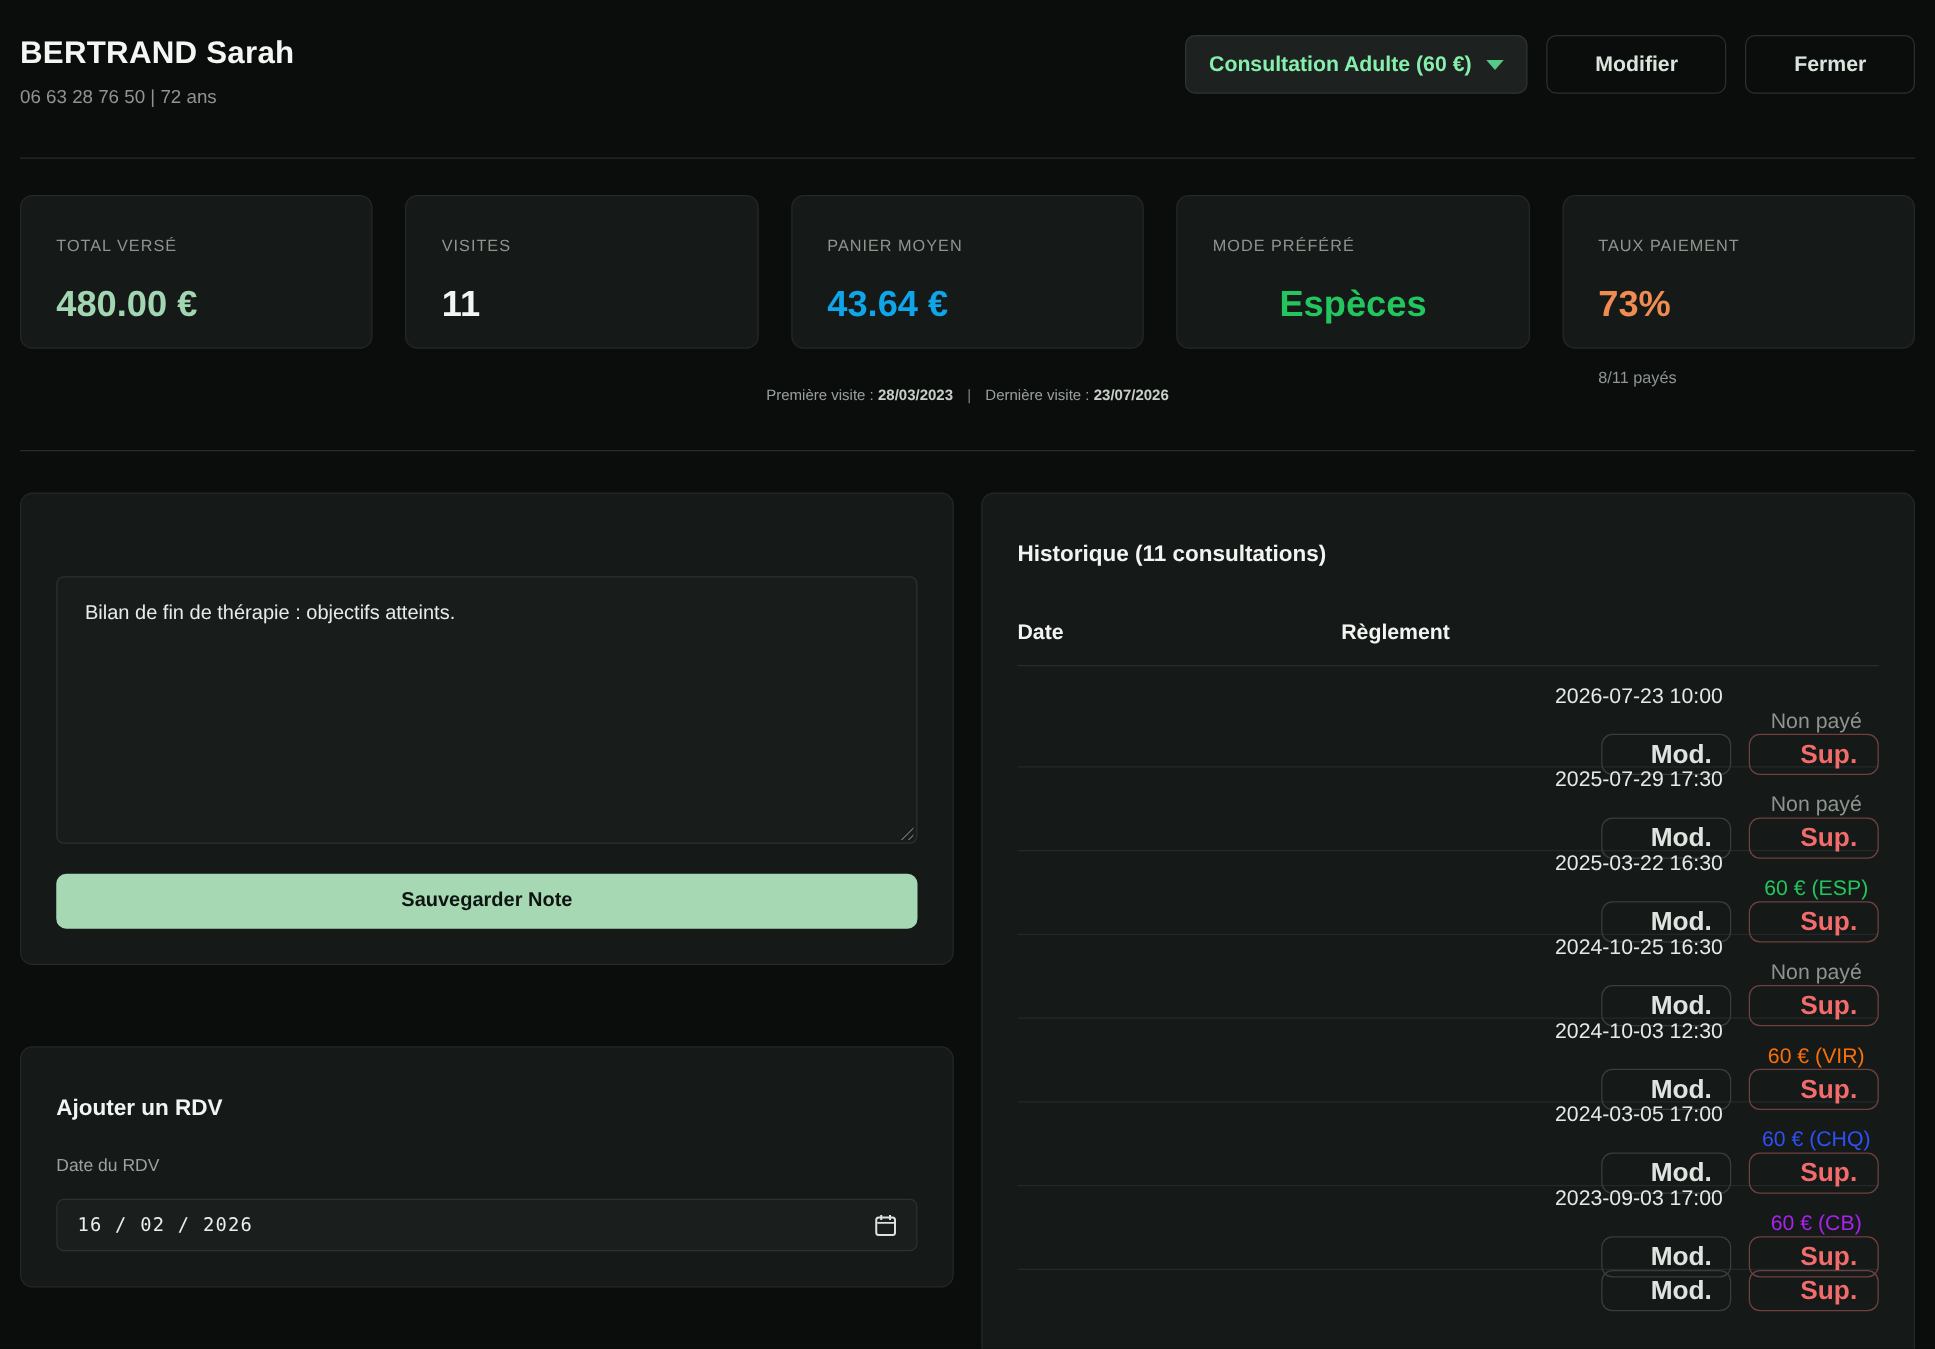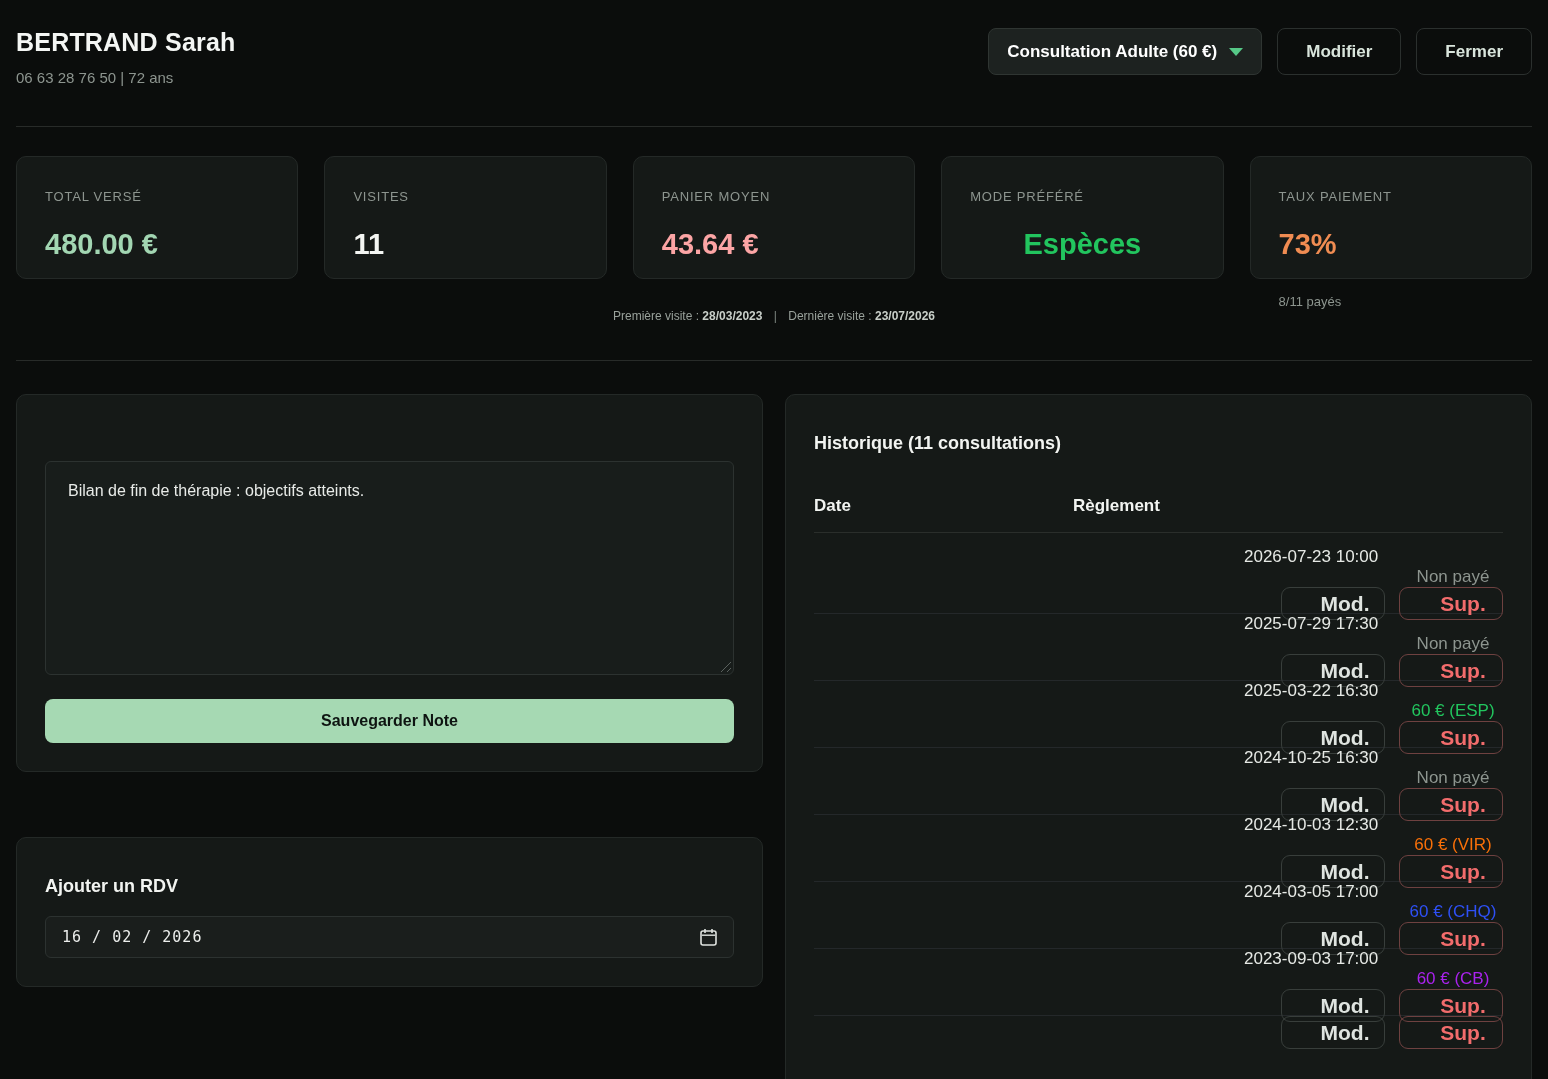--- a/index.html
+++ b/index.html
@@ -12,25 +12,25 @@
   }
   
   .topbar { display:flex; justify-content:space-between; align-items:flex-start; padding:28px 16px 0; }
   .patient h1 { margin:0 0 12px; font-size:25px; font-weight:700; color:#f4f6f4; letter-spacing:0.2px; }
   .patient .meta { font-size:15px; color:#8d958f; }
   .top-actions { display:flex; gap:15px; align-items:center; }
   .select {
     width:274px; height:47px; padding:0 18px;
     display:flex; align-items:center; justify-content:space-between;
     background:#1d2220; border:1px solid #2f3532; border-radius:8px;
-    font-size:17px; font-weight:600; color:#ffffff; cursor:pointer;
+    font-size:17px; font-weight:600; color:#86efac; cursor:pointer;
   }
   .caret { width:0; height:0; border-left:7px solid transparent; border-right:7px solid transparent; border-top:8px solid #56c987; }
   .ghost-btn {
-    height:47px; padding:0 28px; background:transparent;
+    height:47px; padding:0 38px; background:transparent;
     border:1px solid #2b302e; border-radius:8px;
     color:#d9e5dc; font-size:17px; font-weight:700; cursor:pointer;
     font-family:inherit;
   }
   .divider { border:none; border-top:1px solid #282b29; margin:40px 16px 0; }
   .divider2 { border:none; border-top:1px solid #282b29; margin:37px 16px 0; }
   
   .stats { margin:29px 16px 0; display:grid; grid-template-columns:repeat(5,1fr); gap:26px; }
   .card {
     height:123px; background:#151917; border:1px solid #242927; border-radius:10px;
@@ -120,21 +120,21 @@
   <div class="card">
     <div class="stat-label">TOTAL VERSÉ</div>
     <div class="stat-value" style="color: rgb(162, 214, 178);">480.00 €</div>
   </div>
   <div class="card">
     <div class="stat-label">VISITES</div>
     <div class="stat-value" style="color: rgb(243, 245, 242);">11</div>
   </div>
   <div class="card">
     <div class="stat-label">PANIER MOYEN</div>
-    <div class="stat-value" style="color: #fca5a5;">43.64 €</div>
+    <div class="stat-value" style="color: #0ea5e9;">43.64 €</div>
   </div>
   <div class="card">
     <div class="stat-label">MODE PRÉFÉRÉ</div>
     <div class="stat-value centered" style="color: rgb(34, 197, 94);">Espèces</div>
   </div>
   <div class="card">
     <div class="stat-label">TAUX PAIEMENT</div>
     <div class="stat-value" style="color: rgb(240, 140, 82);">73%</div>
     <div class="stat-sub">8/11 payés</div>
   </div>
@@ -156,20 +156,21 @@
     <section class="panel notes-panel">
       <div class="textarea-wrap">
         <textarea class="notes-area" spellcheck="false" style="">Bilan de fin de thérapie : objectifs atteints.</textarea>
         <span class="resize-handle"></span>
       </div>
       <button class="save-btn">Sauvegarder Note</button>
     </section>
 
     <section class="panel rdv-panel">
       <h2>Ajouter un RDV</h2>
+      <div class="field-label">Date du RDV</div>
       <div class="dateinput">
         <span class="val">16 / 02 / 2026</span>
         <svg class="cal-icon" width="17" height="18" viewBox="0 0 17 18">
           <rect x="1" y="3" width="15" height="14" rx="2" fill="none" stroke="#dfe3df" stroke-width="1.6"></rect>
           <line x1="5" y1="1" x2="5" y2="5" stroke="#dfe3df" stroke-width="1.6"></line>
           <line x1="12" y1="1" x2="12" y2="5" stroke="#dfe3df" stroke-width="1.6"></line>
           <line x1="1.8" y1="7.2" x2="15.2" y2="7.2" stroke="#dfe3df" stroke-width="1.4"></line>
         </svg>
       </div>
     </section>

